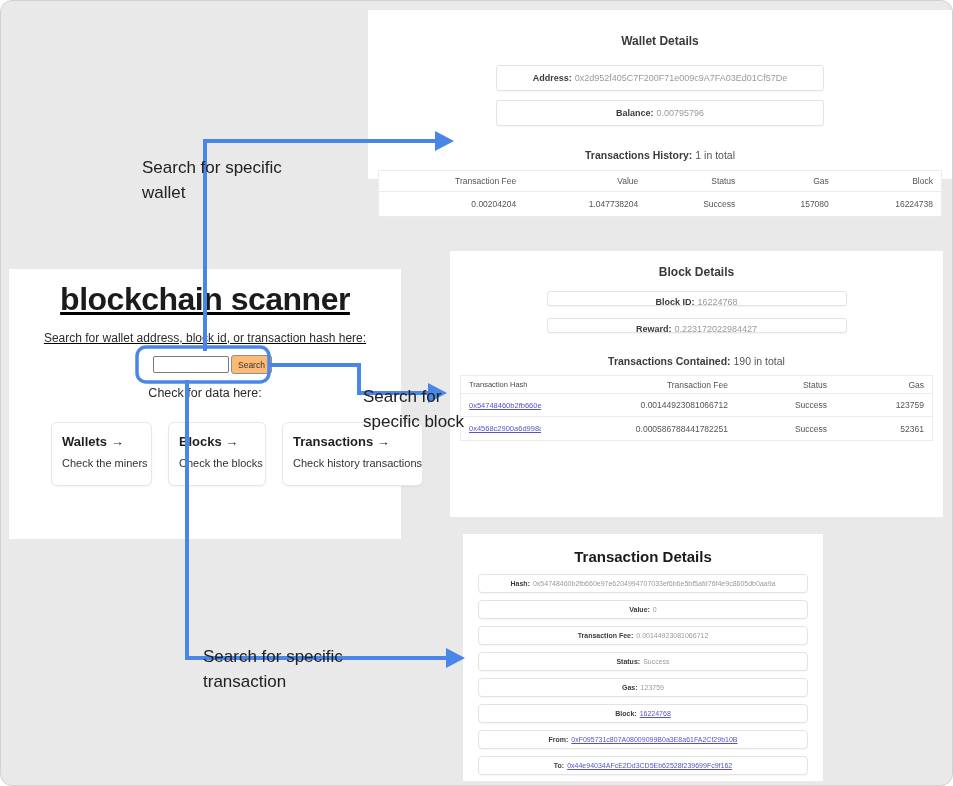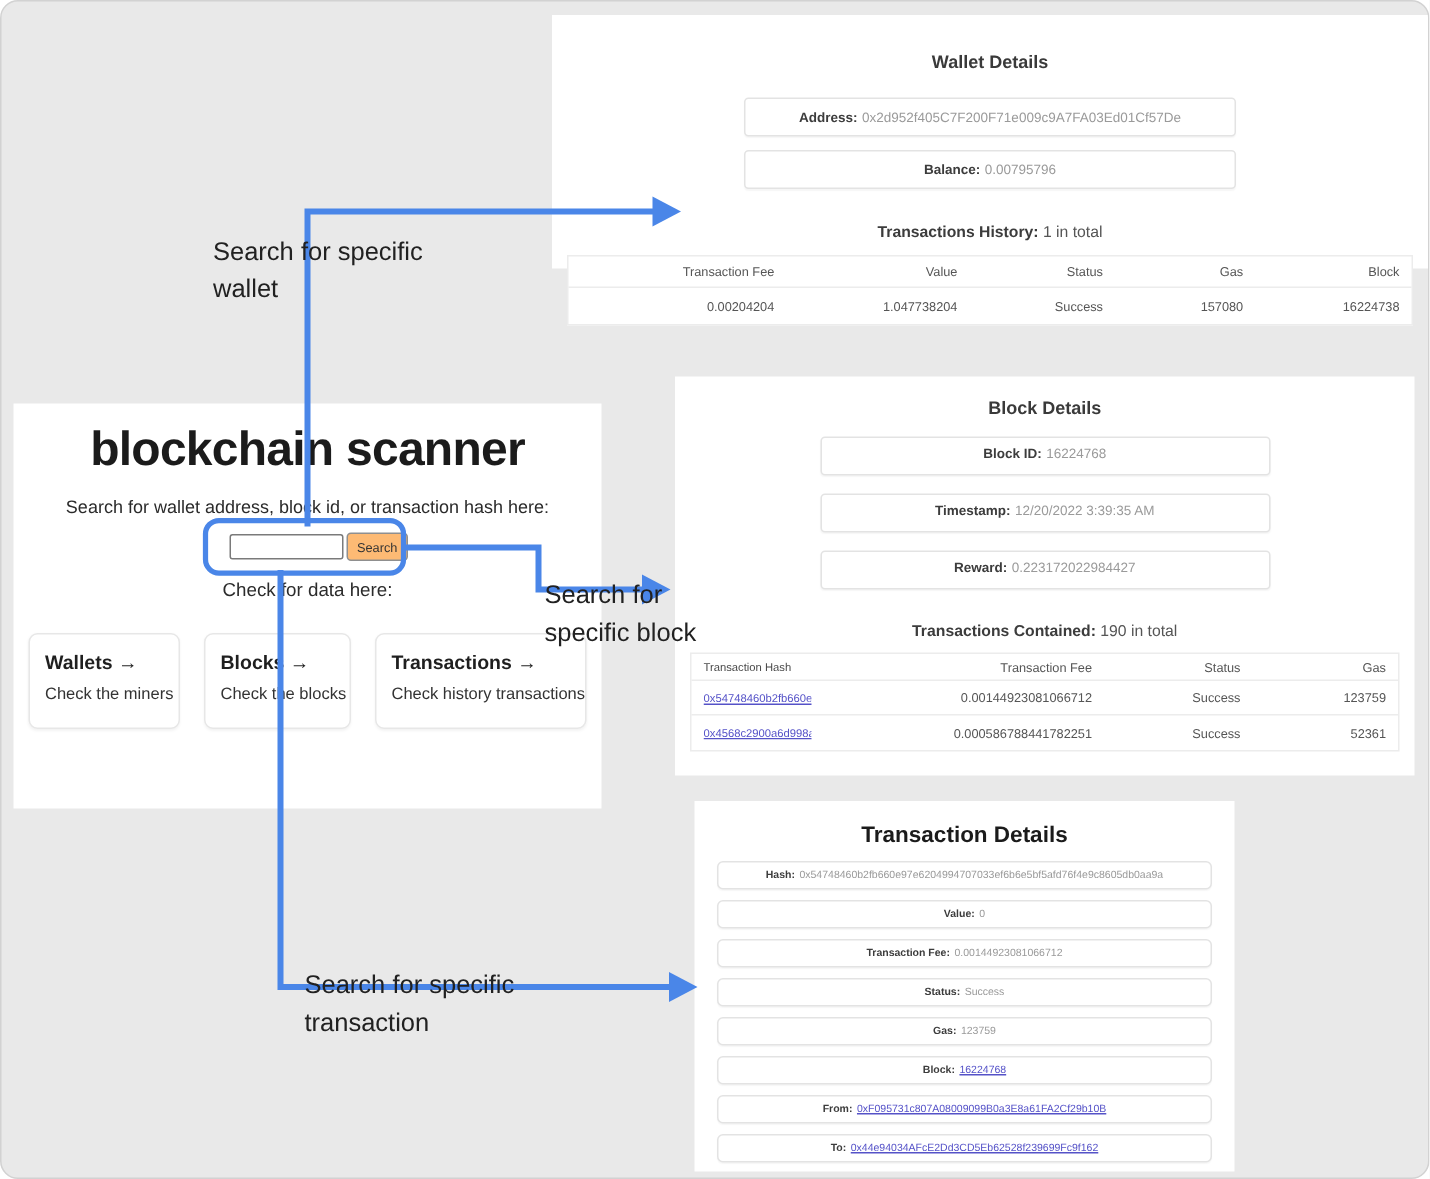--- a/index.html
+++ b/index.html
@@ -43,41 +43,41 @@
   .wallet-tbl .trow { height:21px; }
   .wallet-tbl .trow.tdata { height:24px; }
   .wallet-tbl .c-hash { font-size:8px; }
   .wallet-tbl .c-fee   { width:92px; }
   .wallet-tbl .c-value { width:84px; }
   .wallet-tbl .c-status{ width:56px; }
   .wallet-tbl .c-gas   { width:52px; }
   .wallet-tbl .c-block { width:64px; }
 
   
-  .scanner-panel { left:8px; top:268px; width:392px; height:270px; }
+  .scanner-panel { left:8px; top:268px; width:392px; height:270px;text-decoration:underline; }
   .scanner-title { text-align:center; margin-top:12px; font-size:32px; font-weight:800; color:#1b1b1b; letter-spacing:-0.5px; }
   .scanner-sub { text-align:center; margin-top:13px; font-size:12px; color:#2b2b2b; }
   .search-wrap { position:absolute; left:144px; top:86px; display:flex; align-items:center; }
   .search-input { width:76px; height:17px; border:1px solid #7a7a7a; border-radius:2px; font-size:9px; padding:0 3px; outline:none; }
   .search-btn { margin-left:2px; height:19px; padding:0 6px; font-size:8.5px; color:#333;
                 background:#fdba74; border:1px solid #8f8f8f; border-radius:3px; cursor:pointer; }
   .check-text { position:absolute; left:0; right:0; top:117px; text-align:center; font-size:12.5px; color:#2b2b2b; }
   .cards { position:absolute; left:10px; top:153px; display:flex; gap:16px; }
   .card { background:#fff; border:1px solid #e7e7e7; border-radius:6px; height:64px;
           padding:11px 10px; box-shadow:0 1px 2px rgba(0,0,0,0.05); cursor:pointer; }
   .card-title { font-size:13px; font-weight:700; color:#1f1f1f; white-space:nowrap; }
   .card-desc { font-size:11px; color:#333; margin-top:8px; white-space:nowrap; }
-  .card-wallets { width:101px; }
+  .card-wallets { width:101px;margin-left:32px; }
   .card-blocks  { width:98px; }
   .card-txs     { width:141px; }
 
   
   .block-panel { left:449px; top:250px; width:493px; height:266px; }
   .block-panel .panel-title { margin-top:14px; }
-  .b-field { width:300px; height:26px; line-height:21px; margin:12px auto 0; font-size:9px; }
+  .b-field { width:300px; height:15px; line-height:21px; margin:12px auto 0; font-size:9px; }
   .b-field.first { margin-top:12px; }
   .block-panel .section-line { margin-top:22px; }
   .block-tbl { margin:8px 10px 0 10px; font-size:8.5px; }
   .block-tbl .trow { height:18px; }
   .block-tbl .trow.tdata { height:23px; }
   .block-tbl .c-hash { font-size:7.5px; }
   .block-tbl .c-fee    { width:140px; }
   .block-tbl .c-status { width:52px; }
   .block-tbl .c-gas    { width:50px; }
 
@@ -152,23 +152,20 @@
         <div class="card-title">Transactions →</div>
         <div class="card-desc">Check history transactions</div>
       </div>
     </div>
   </section>
 
   <section class="panel block-panel">
     <h3 class="panel-title">Block Details</h3>
     <div class="field-box b-field first">
       <b>Block ID:</b><span class="val">16224768</span>
-    </div>
-    <div class="field-box b-field">
-      <b>Timestamp:</b><span class="val">12/20/2022 3:39:35 AM</span>
     </div>
     <div class="field-box b-field">
       <b>Reward:</b><span class="val">0.223172022984427</span>
     </div>
     <div class="section-line">
       <b>Transactions Contained:</b>
       <span>190 in total</span>
     </div>
     <div class="tbl block-tbl">
       <div class="trow thead">

